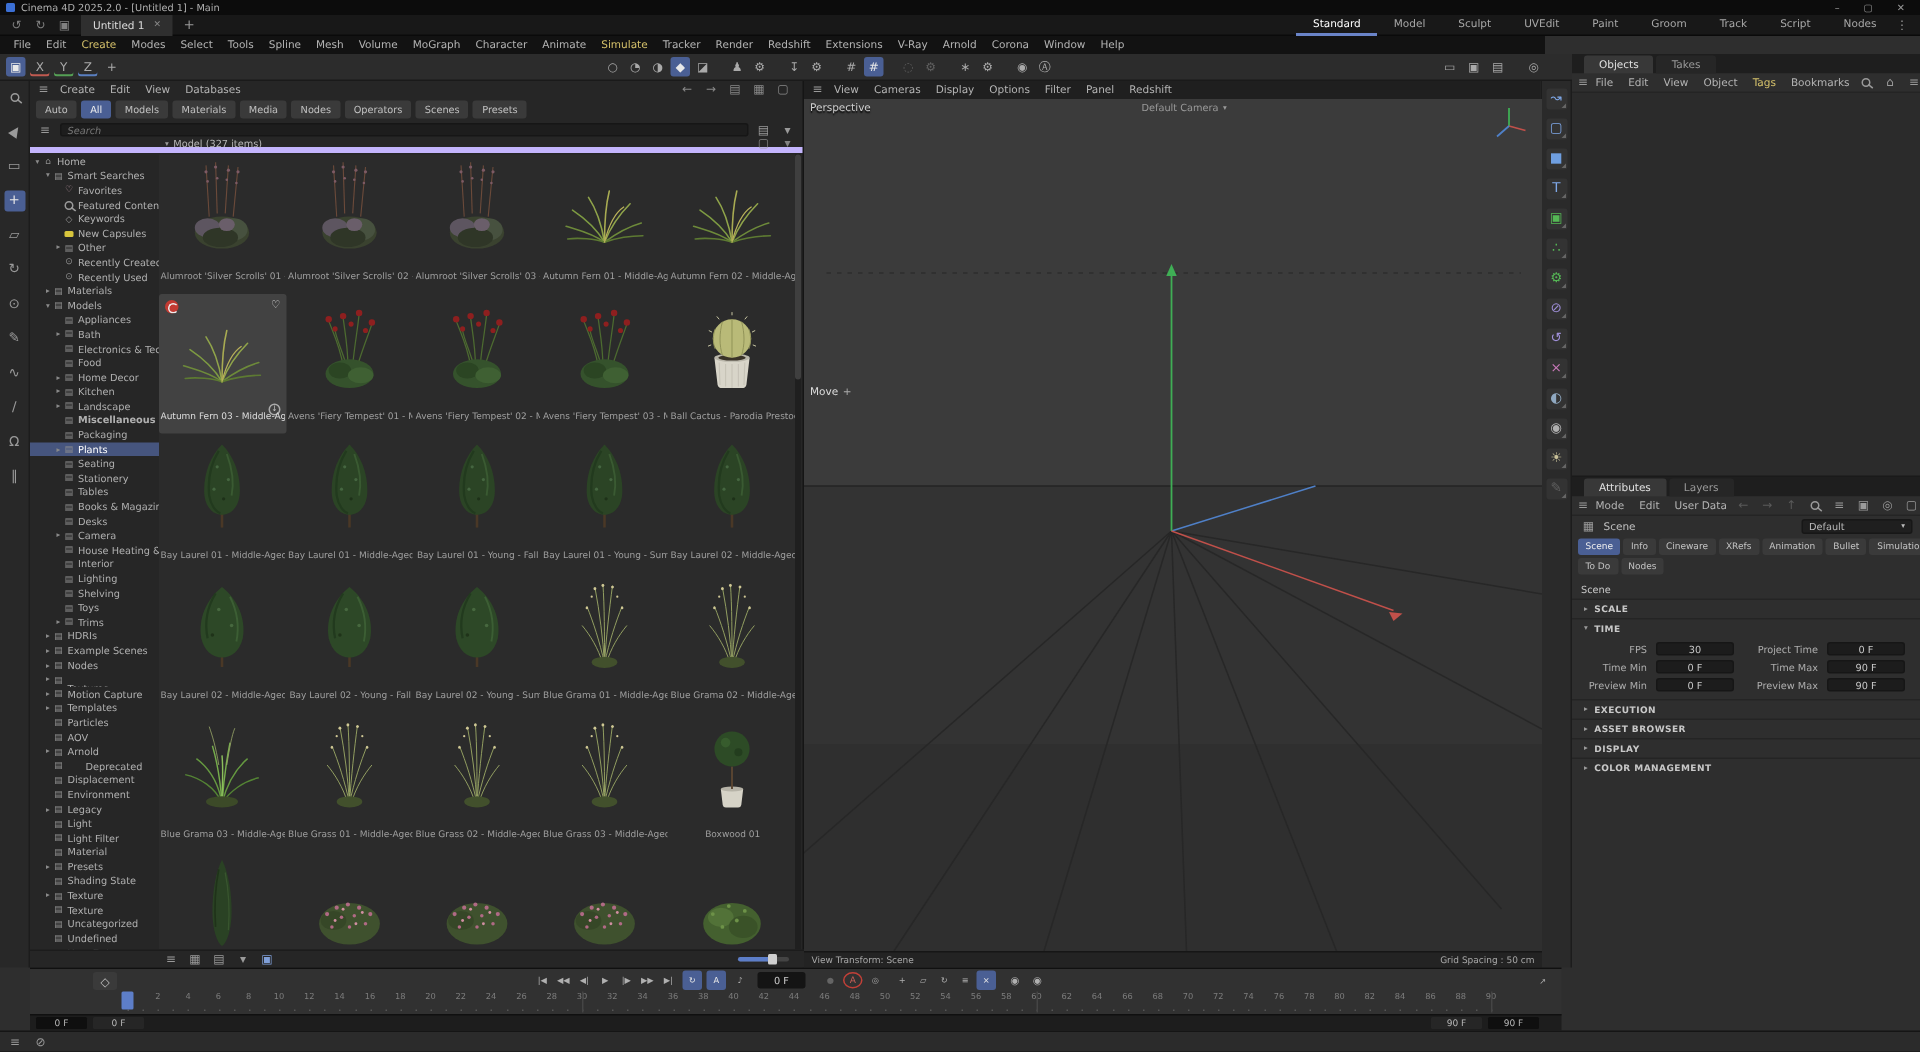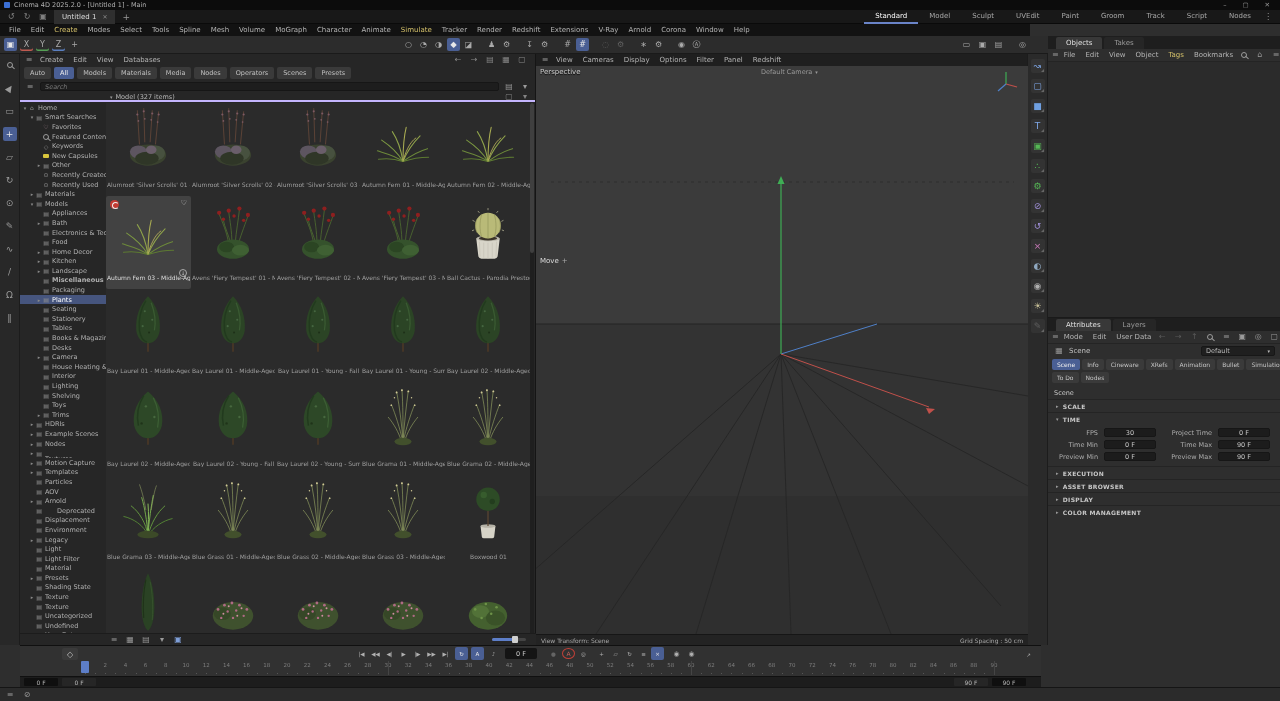--- a/index.html
+++ b/index.html
@@ -38,21 +38,21 @@
 
 #ab{left:20px;top:54px;width:516px;height:591px;background:#262626;border-right:1px solid #151515}
 #ab-menurow{height:12px;display:flex;align-items:center;padding:0 3px}
 #ab-nav{margin-left:auto;display:flex;gap:4px;padding-right:4px;opacity:.85}
 #ab-filterrow{height:14px;display:flex;align-items:center;gap:3px;padding:0 4px}
 .fbtn{background:#3a3a3a;border-radius:2px;padding:2px 6px;font-size:6.5px;color:#c0c0c0}
 .fbtn.on{background:#4a5f94;color:#eee}
 #ab-searchrow{height:13px;display:flex;align-items:center;gap:4px;padding:0 4px}
 #ab-search{flex:1;height:9px;background:#1d1d1d;border:1px solid #161616;border-radius:2px;color:#bbb;font-size:6.5px;padding:0 4px;font-family:"DejaVu Sans",sans-serif;outline:none}
 #ab-search::placeholder{color:#777;font-style:italic}
-#ab-gridheader{height:9px;display:flex;align-items:center;gap:3px;padding:0 4px 0 90px;color:#b8b8b8;font-size:6.5px;border-bottom:2px solid #c4b5fd}
+#ab-gridheader{height:9px;display:flex;align-items:center;gap:3px;padding:0 4px 0 90px;color:#b8b8b8;font-size:6.5px;border-bottom:4px solid #c4b5fd}
 #ab-gridheader .hicons{margin-left:auto;display:flex;gap:4px;opacity:.8}
 #ab-tree{position:absolute;left:0;top:49px;width:86px;height:530px;overflow:hidden}
 .trow{height:9.6px;display:flex;align-items:center;font-size:6.5px;color:#b0b0b0;white-space:nowrap;overflow:hidden}
 .trow .arr{width:6px;font-size:5px;color:#8a8a8a;flex:none;text-align:center}
 .trow .ti{width:8px;flex:none;font-size:6px;color:#8f8f8f;display:inline-flex;justify-content:center}
 .trow.sel{background:#46557e;color:#fff}
 #ab-grid{position:absolute;left:86px;top:49px;width:425px;height:530px;background:#2b2b2b;overflow:hidden}
 .cell{position:absolute;width:85px;height:93px}
 .cell.sel{background:#424242;border-radius:2px}
 .thumb{position:absolute;left:10px;top:3px;width:64px;height:64px}

